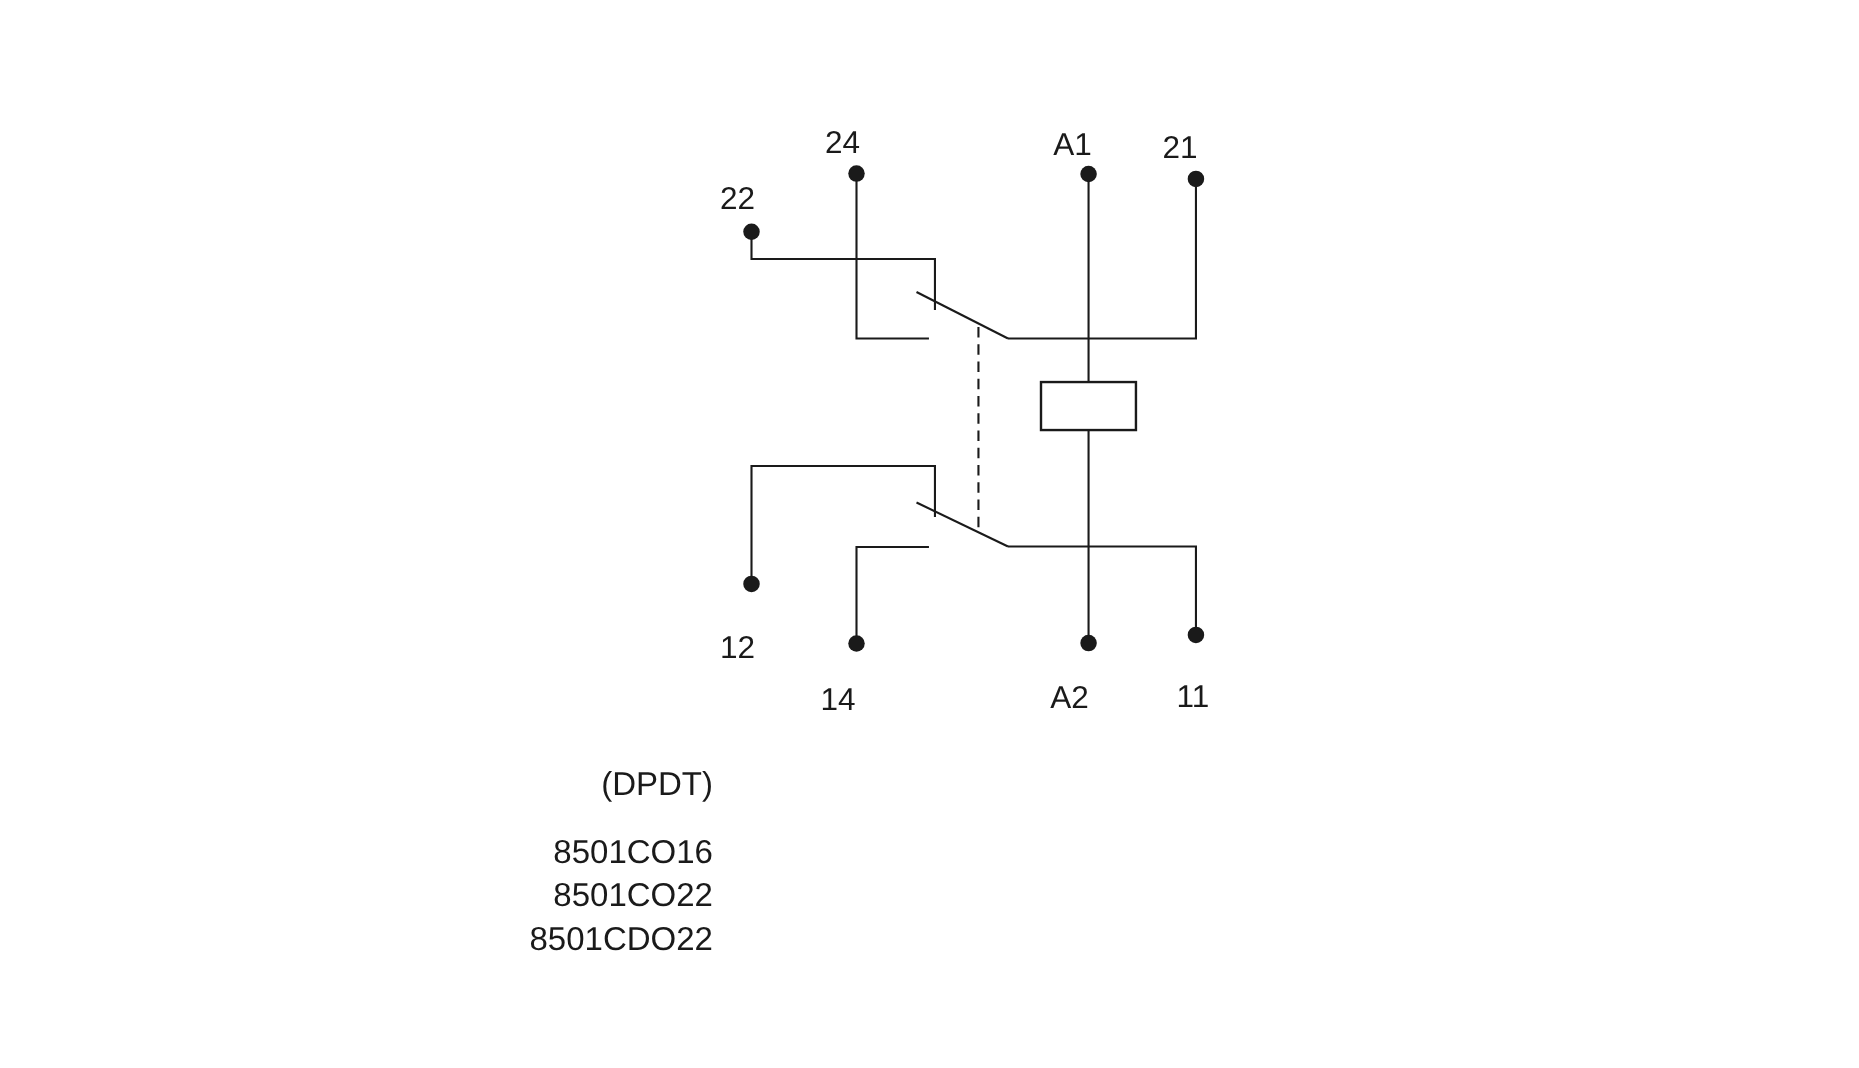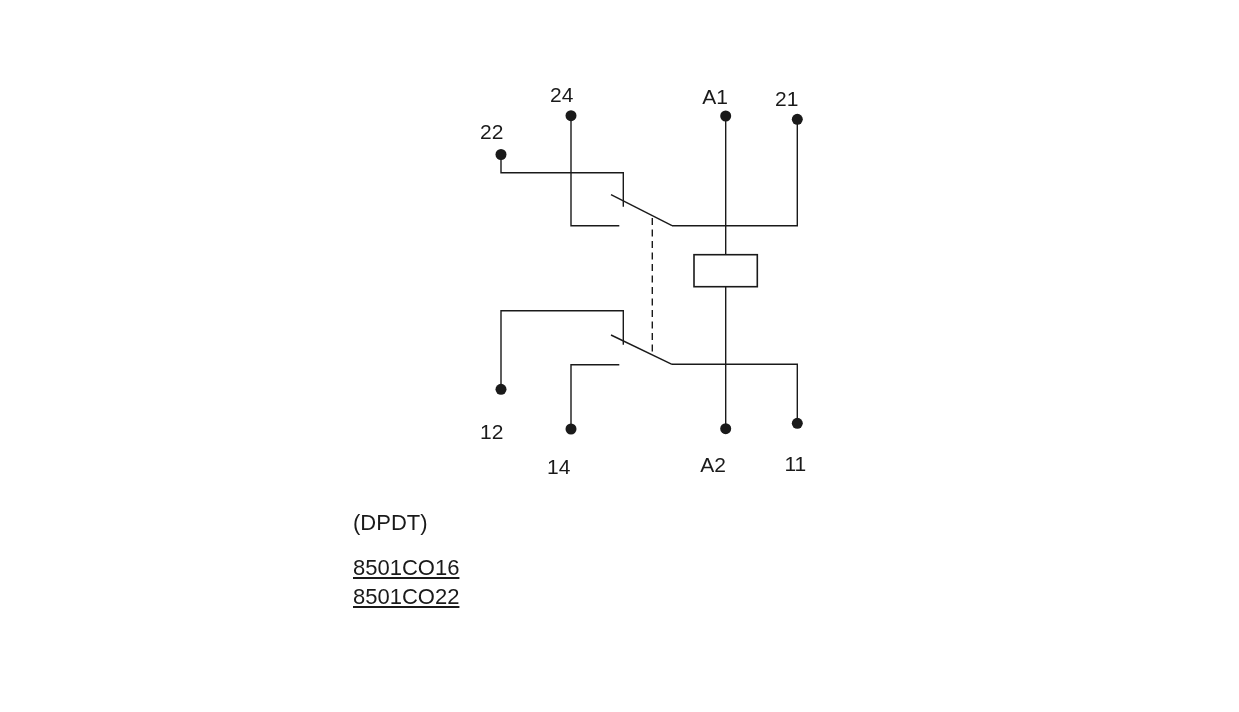--- a/index.html
+++ b/index.html
@@ -45,30 +45,30 @@
     font-family: "Liberation Sans", sans-serif;
     font-size: 21px;
     text-anchor: middle;
   }
   .caption-block {
     position: absolute;
     left: 353px;
     top: 509px;
     color: var(--line, #1a1a1a);
     font-size: 22px;
+    text-align: right;
   }
   .caption-type {
     line-height: 28px;
   }
   .model-list {
     margin-top: 16px;
   }
   .model-line {
     line-height: 29px;
-    text-decoration: underline;
   }
 </style>
 </head>
 <body>
 
 <div class="page">
 
   <svg class="schematic" width="1239" height="712" viewBox="0 0 1239 712">
 
     <path class="wire" d="M 501 154.5 L 501 172.7 L 623.3 172.7 L 623.3 206.7"></path>
@@ -110,16 +110,17 @@
     <text class="terminal-label" x="558.7" y="473.5">14</text>
     <text class="terminal-label" x="713" y="472">A2</text>
     <text class="terminal-label" x="795.3" y="471">11</text>
   </svg>
 
   <div class="caption-block">
     <div class="caption-type">(DPDT)</div>
     <div class="model-list">
       <div class="model-line">8501CO16</div>
       <div class="model-line">8501CO22</div>
+      <div class="model-line">8501CDO22</div>
     </div>
   </div>
 
 </div>
 
 </body></html>

